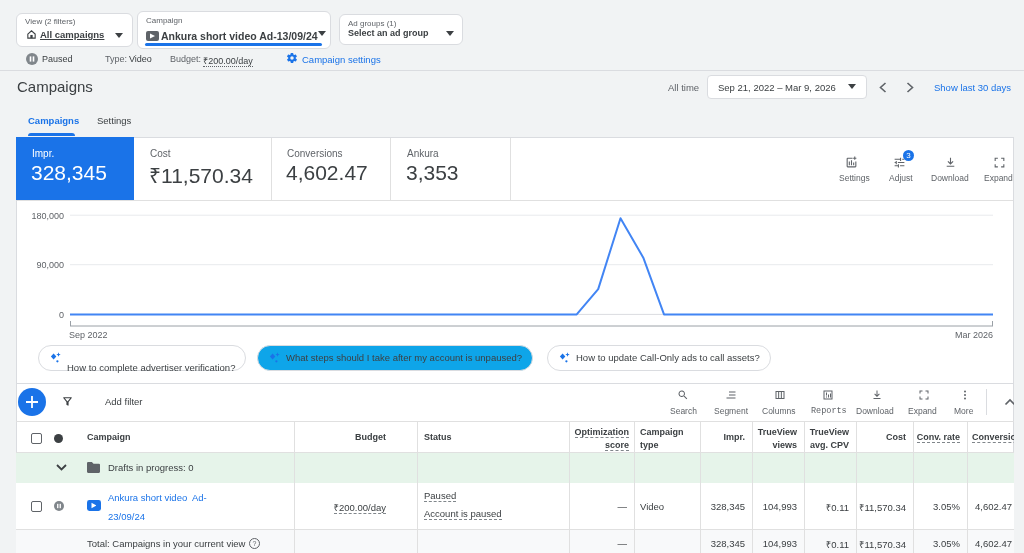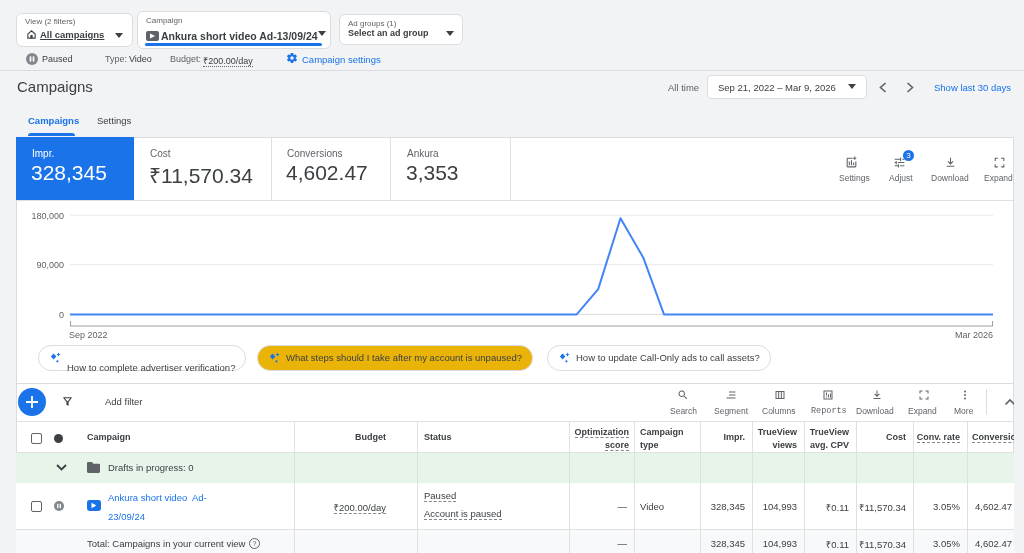--- a/index.html
+++ b/index.html
@@ -118,21 +118,21 @@
   <text x="64" y="18.5" font-size="9" fill="#5f6368" text-anchor="end">180,000</text>
   <text x="64" y="68" font-size="9" fill="#5f6368" text-anchor="end">90,000</text>
   <text x="64" y="117.7" font-size="9" fill="#5f6368" text-anchor="end">0</text>
   <text x="69" y="138" font-size="9" fill="#5f6368">Sep 2022</text>
   <text x="993" y="138" font-size="9" fill="#5f6368" text-anchor="end">Mar 2026</text>
 </svg>
 
 <div class="abs" style="left:38px;top:345px;height:24px;border:1px solid #dadce0;border-radius:13px;background:#fff;">
     <div style="margin:10px 10px 0 28px;font-size:9.5px;color:#3c4043;line-height:24px;">How to complete advertiser verification?</div>
   </div>
-<div class="abs" style="left:257px;top:345px;height:24px;border:1px solid #dadce0;border-radius:13px;background:#eab308;">
+<div class="abs" style="left:257px;top:345px;height:24px;border:1px solid #dadce0;border-radius:13px;background:#0ea5e9;">
     <div style="margin:0 10px 0 28px;font-size:9.5px;color:#3c4043;line-height:24px;">What steps should I take after my account is unpaused?</div>
   </div>
 <div class="abs" style="left:547px;top:345px;height:24px;border:1px solid #dadce0;border-radius:13px;background:#fff;">
     <div style="margin:0 10px 0 28px;font-size:9.5px;color:#3c4043;line-height:24px;">How to update Call-Only ads to call assets?</div>
   </div>
 <svg class="abs" style="left:49px;top:351px;" width="13" height="13" viewBox="0 0 24 24" fill="#1a73e8">
     <path d="M8.5 4.5 L13.5 10 L8.5 15.5 L3.5 10 Z"></path>
     <path d="M17.5 2.5l1.1 3 3 1.1-3 1.1-1.1 3-1.1-3-3-1.1 3-1.1z"></path>
     <circle cx="15.5" cy="19" r="2.1"></circle>
   </svg>

